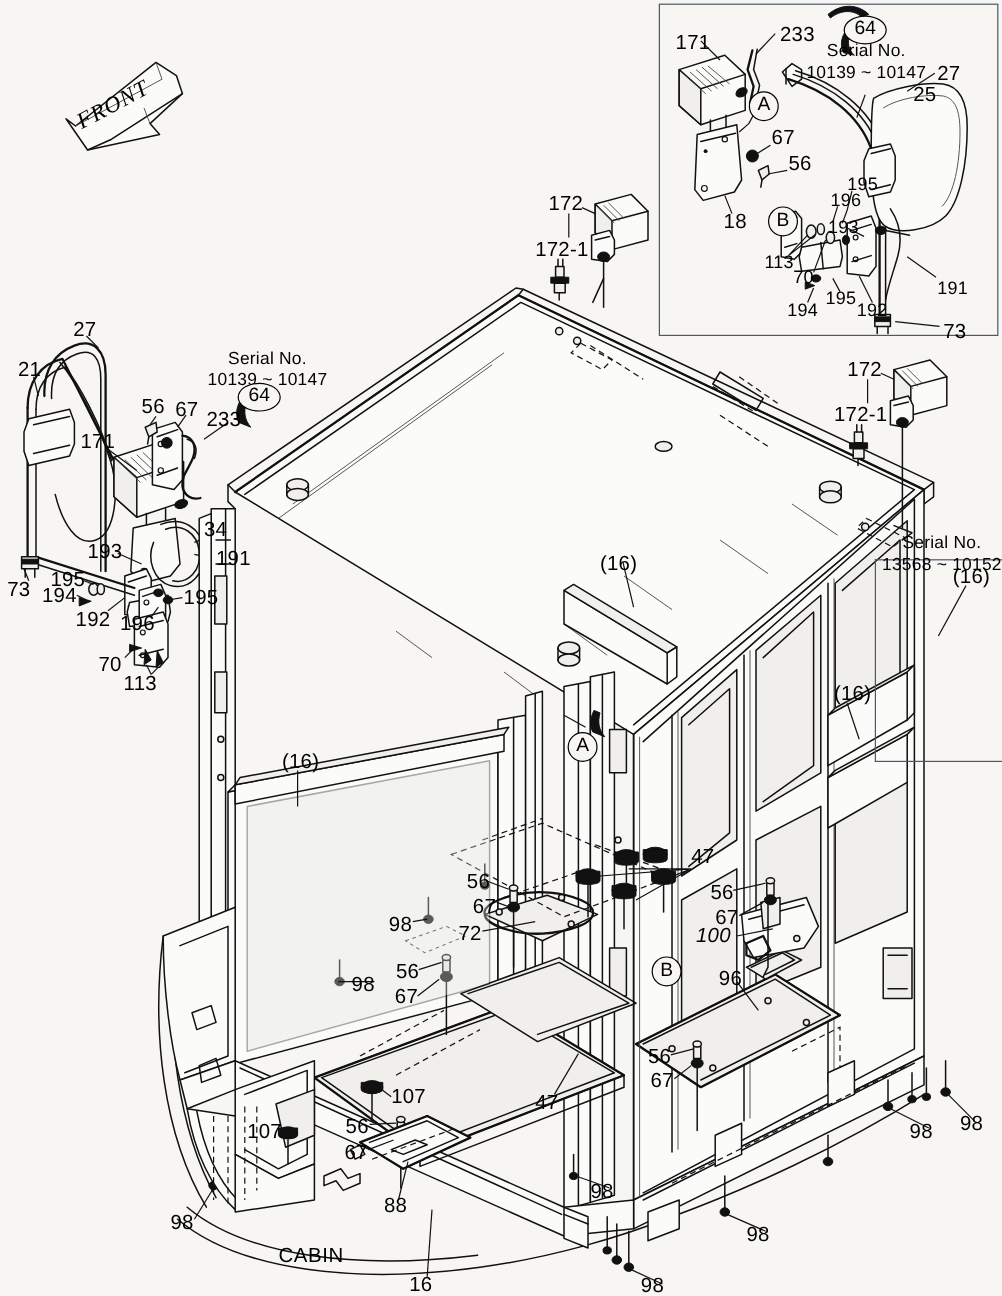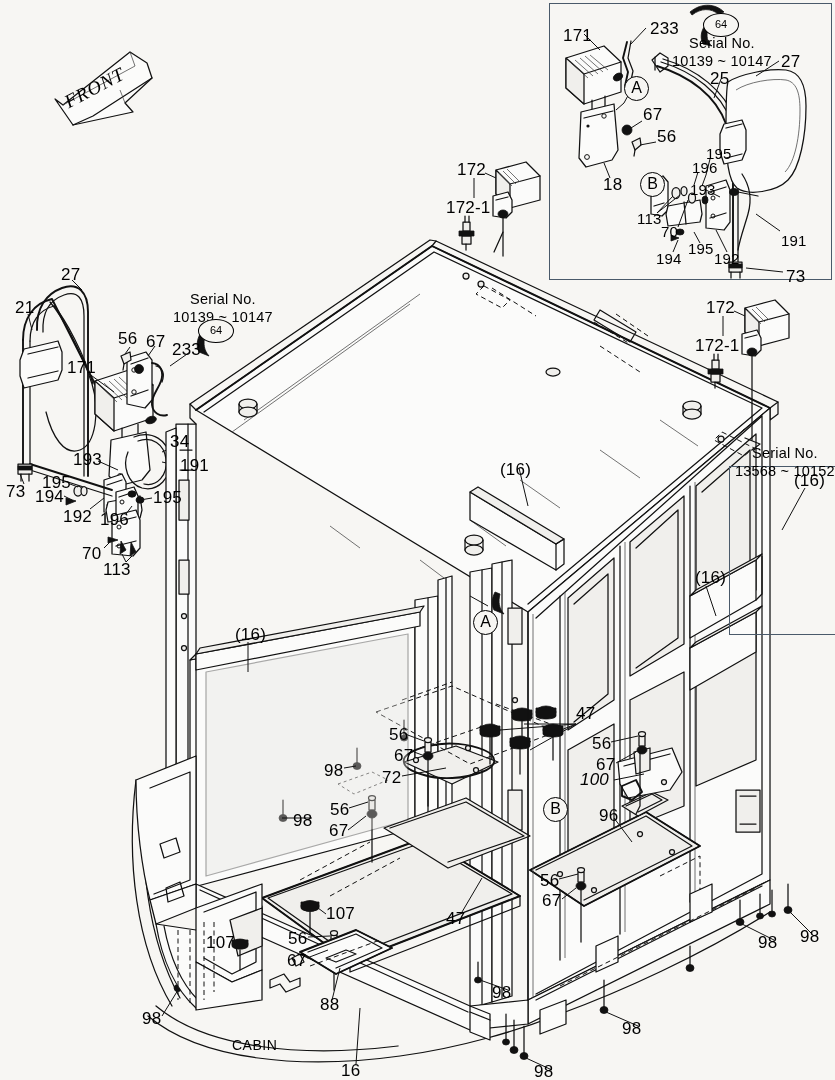--- a/index.html
+++ b/index.html
@@ -18,33 +18,33 @@
     position:absolute;
     font-family:"Liberation Sans", sans-serif;
     font-size:17px;
     line-height:1.05;
     color:#000;
     white-space:nowrap;
     letter-spacing:0.2px;
   }
   .lbl.sm{font-size:15px;}
   .lbl.serial{font-size:14.5px;text-align:center;line-height:1.25;}
-  .lbl.cabin{font-size:14px;letter-spacing:0.5px;}
+  .lbl.cabin{font-size:17px;letter-spacing:0.5px;}
   .circ{
     position:absolute;
     border:1.6px solid #000;
     border-radius:50%;
     background:#f7f6f3;
     font-size:16px;
     text-align:center;
     font-family:"Liberation Sans", sans-serif;
     color:#000;
   }
   .circ.letter{width:23px;height:23px;line-height:21px;}
-  .circ.num64{width:34px;height:22px;line-height:20px;border-radius:50%;font-size:11px;}
+  .circ.num64{width:34px;height:22px;line-height:20px;border-radius:50%;font-size:16px;}
   .inset-box{
     position:absolute;
     border:1.3px solid #4a5a6a;
     background:transparent;
     box-sizing:border-box;
   }
 </style>
 </head>
 <body>
 
@@ -611,21 +611,21 @@
   <div class="lbl cabin" style="left:232px;top:1038px;">CABIN</div>
 
   <div class="lbl" style="left:563px;top:27px;">171</div>
   <div class="lbl" style="left:650px;top:20px;">233</div>
   <div class="circ num64" style="left:703px;top:13px;"><span>64</span></div>
   <div class="lbl serial" style="left:672px;top:34px;">
     <span>Serial No.</span><br>
     <span>10139 ~ 10147</span>
   </div>
   <div class="lbl" style="left:781px;top:53px;">27</div>
-  <div class="lbl" style="left:710px;top:70px;">25</div>
+  <div class="lbl" style="left:761px;top:70px;">25</div>
   <div class="circ letter" style="left:624px;top:76px;"><span>A</span></div>
   <div class="lbl" style="left:643px;top:106px;">67</div>
   <div class="lbl" style="left:657px;top:128px;">56</div>
   <div class="lbl" style="left:603px;top:176px;">18</div>
   <div class="lbl sm" style="left:706px;top:146px;">195</div>
   <div class="lbl sm" style="left:692px;top:160px;">196</div>
   <div class="circ letter" style="left:640px;top:172px;"><span>B</span></div>
   <div class="lbl sm" style="left:690px;top:182px;">193</div>
   <div class="lbl sm" style="left:637px;top:211px;">113</div>
   <div class="lbl sm" style="left:661px;top:224px;">70</div>

